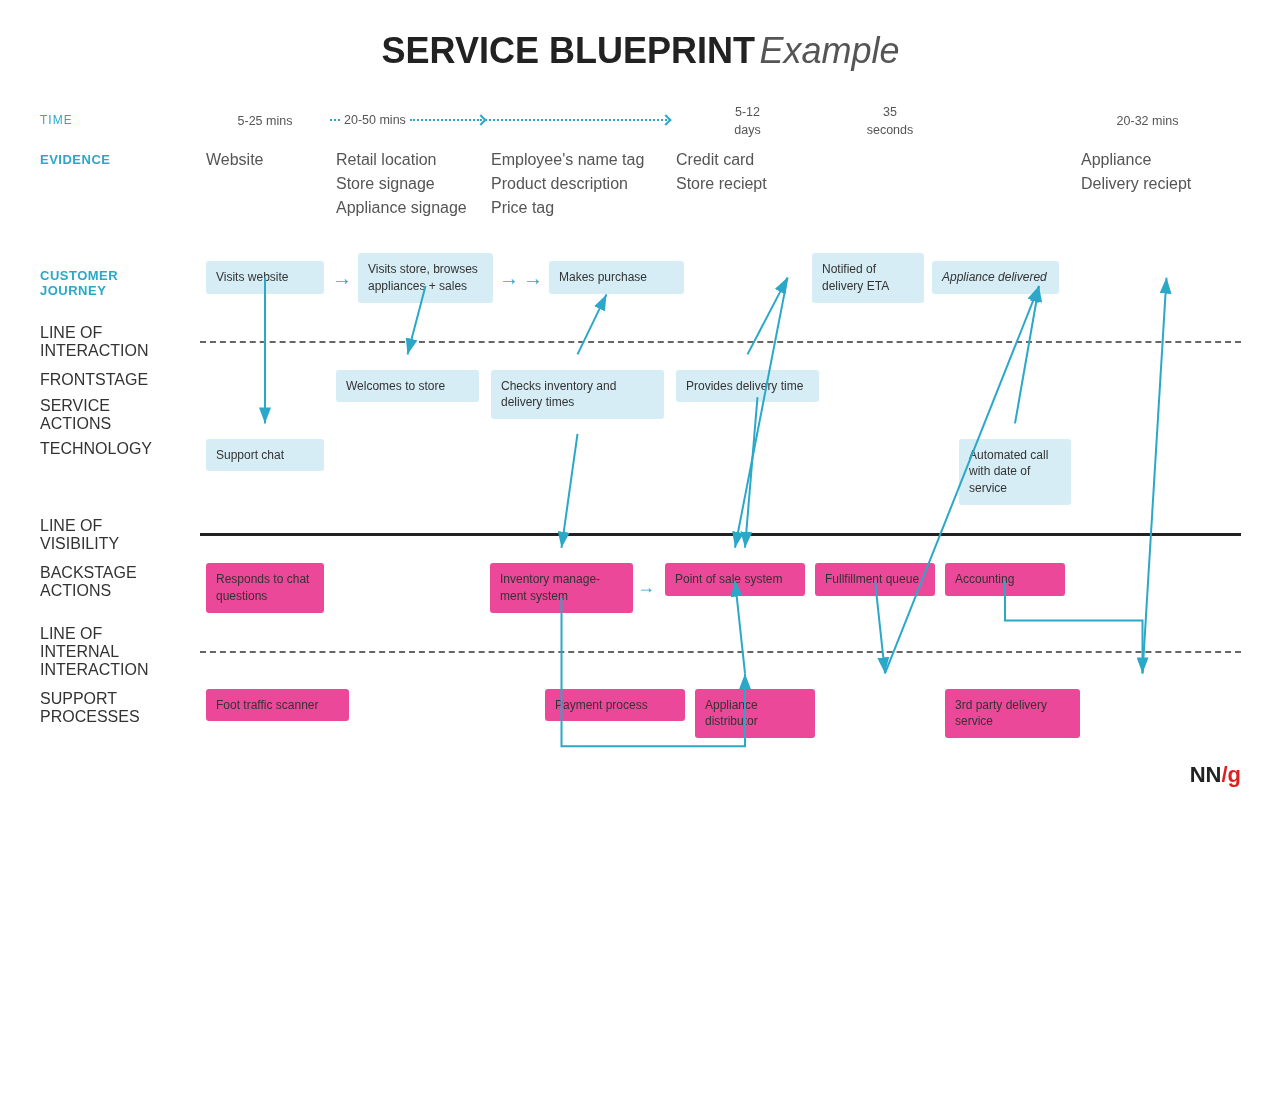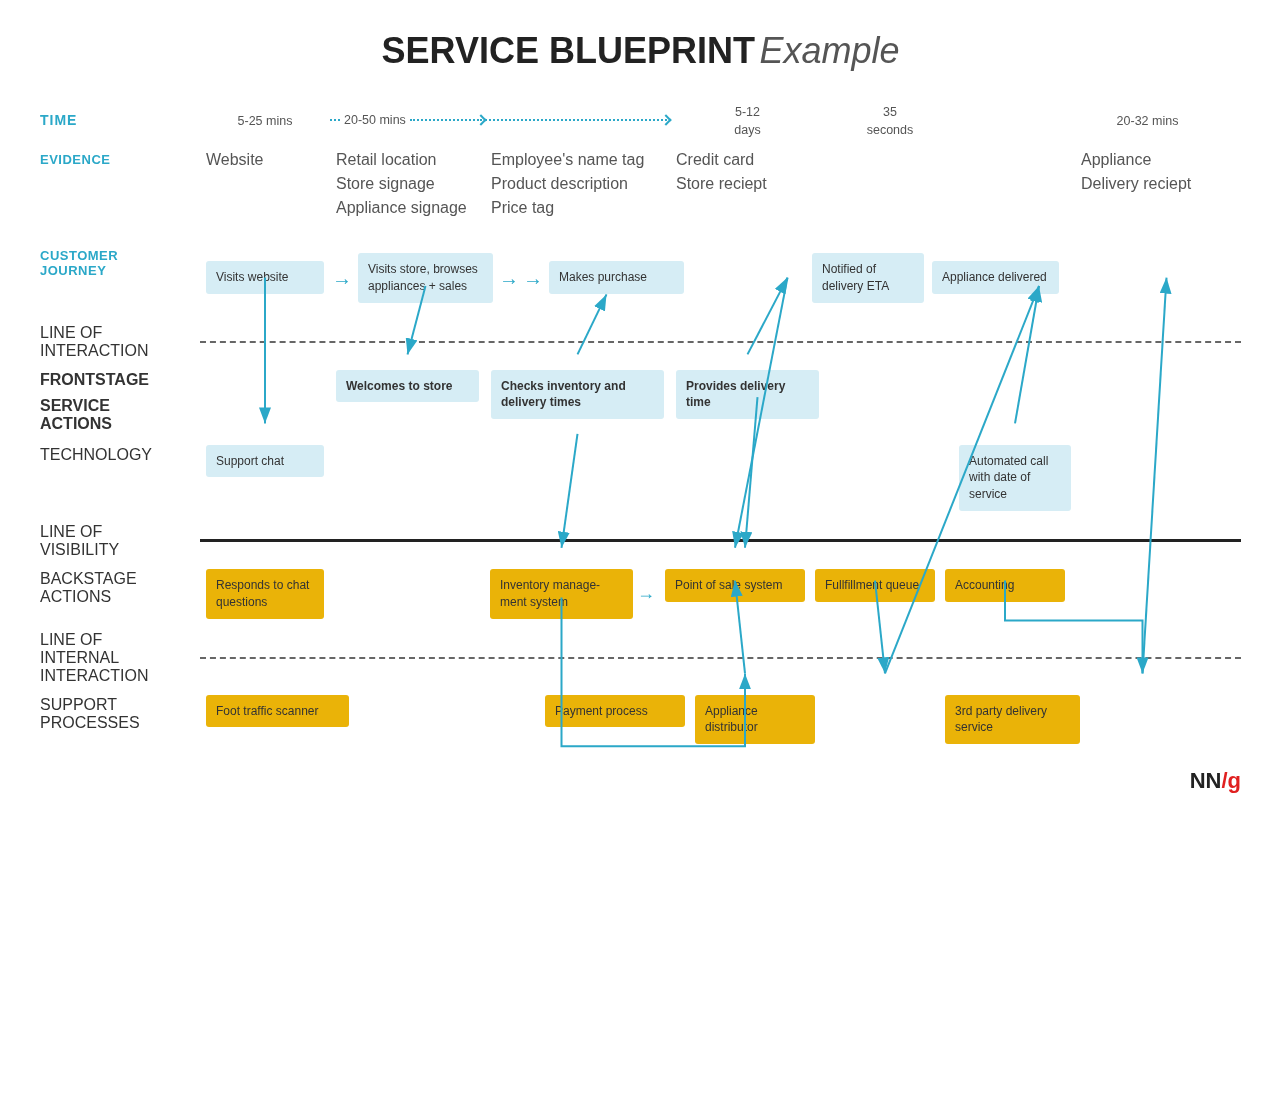--- a/index.html
+++ b/index.html
@@ -48,22 +48,22 @@
     }
 
     
     .time-row {
       display: flex;
       align-items: center;
       margin-bottom: 10px;
     }
     .time-label {
       width: 160px;
-      font-weight: 700;
-      font-size: 14px;
+      font-weight: 400;
+      font-size: 12px;
       color: #2ba8c8;
       letter-spacing: 1px;
     }
     .time-content {
       flex: 1;
       display: flex;
       align-items: center;
     }
     .time-item {
       font-size: 12.5px;
@@ -101,21 +101,21 @@
       border-radius: 3px;
       padding: 8px 10px;
       font-size: 12px;
       line-height: 1.4;
     }
     .card-blue {
       background: #d6edf5;
       color: #333;
     }
     .card-teal {
-      background: #eab308;
+      background: #ec4899;
       color: #333;
     }
 
     .nngroup-footer {
       display: flex;
       justify-content: flex-end;
       align-items: center;
       margin-top: 20px;
       gap: 8px;
     }
@@ -196,21 +196,21 @@
         <div class="evidence-item">Credit card<br>Store reciept</div>
       </div>
       <div style="width:130px;"></div>
       <div style="width:120px;"></div>
       <div style="width:145px; padding:0 6px;">
         <div class="evidence-item">Appliance<br>Delivery reciept</div>
       </div>
     </div>
   </div>
 
-  <div style="display:flex; align-items:flex-start; margin-bottom: 4px;">
+  <div style="display:flex; align-items:center; margin-bottom: 4px;">
     <div style="width:160px; min-width:160px; padding-top:10px;">
       <div class="row-label">
         <div class="label-main">CUSTOMER</div>
         <div class="label-main">JOURNEY</div>
       </div>
     </div>
     <div style="flex:1; display:flex; align-items:center; position:relative; padding:8px 0;">
 
       <div style="width:130px; padding:0 6px;">
         <div class="card card-blue">Visits website</div>
@@ -230,35 +230,35 @@
       <div style="width:143px; padding:0 4px;">
         <div class="card card-blue">Makes purchase</div>
       </div>
 
       <div style="width:120px;"></div>
 
       <div style="width:120px; padding:0 4px;">
         <div class="card card-blue">Notified of delivery ETA</div>
       </div>
 
-      <div style="width:135px; padding:0 4px;">
+      <div style="width:135px; padding:0 4px;font-style:italic;">
         <div class="card card-blue">Appliance delivered</div>
       </div>
     </div>
   </div>
 
   <div style="display:flex; align-items:center; margin: 6px 0;">
     <div style="width:160px; min-width:160px;">
       <div class="label-black">LINE OF</div>
       <div class="label-black">INTERACTION</div>
     </div>
     <div style="flex:1; border-top:2.5px dashed #666;"></div>
   </div>
 
-  <div style="display:flex; align-items:flex-start; margin-bottom:8px;font-weight:bold;">
+  <div style="display:flex; align-items:flex-start; margin-bottom:2px;">
     <div style="width:160px; min-width:160px; padding-top:5px;">
       <div class="label-main">FRONTSTAGE</div>
       <div style="height:8px;"></div>
       <div class="label-sub">SERVICE</div>
       <div class="label-sub">ACTIONS</div>
     </div>
     <div style="flex:1; display:flex; align-items:flex-start; padding:4px 0;">
       <div style="width:130px;"></div>
 
       <div style="width:155px; padding:0 6px;">

